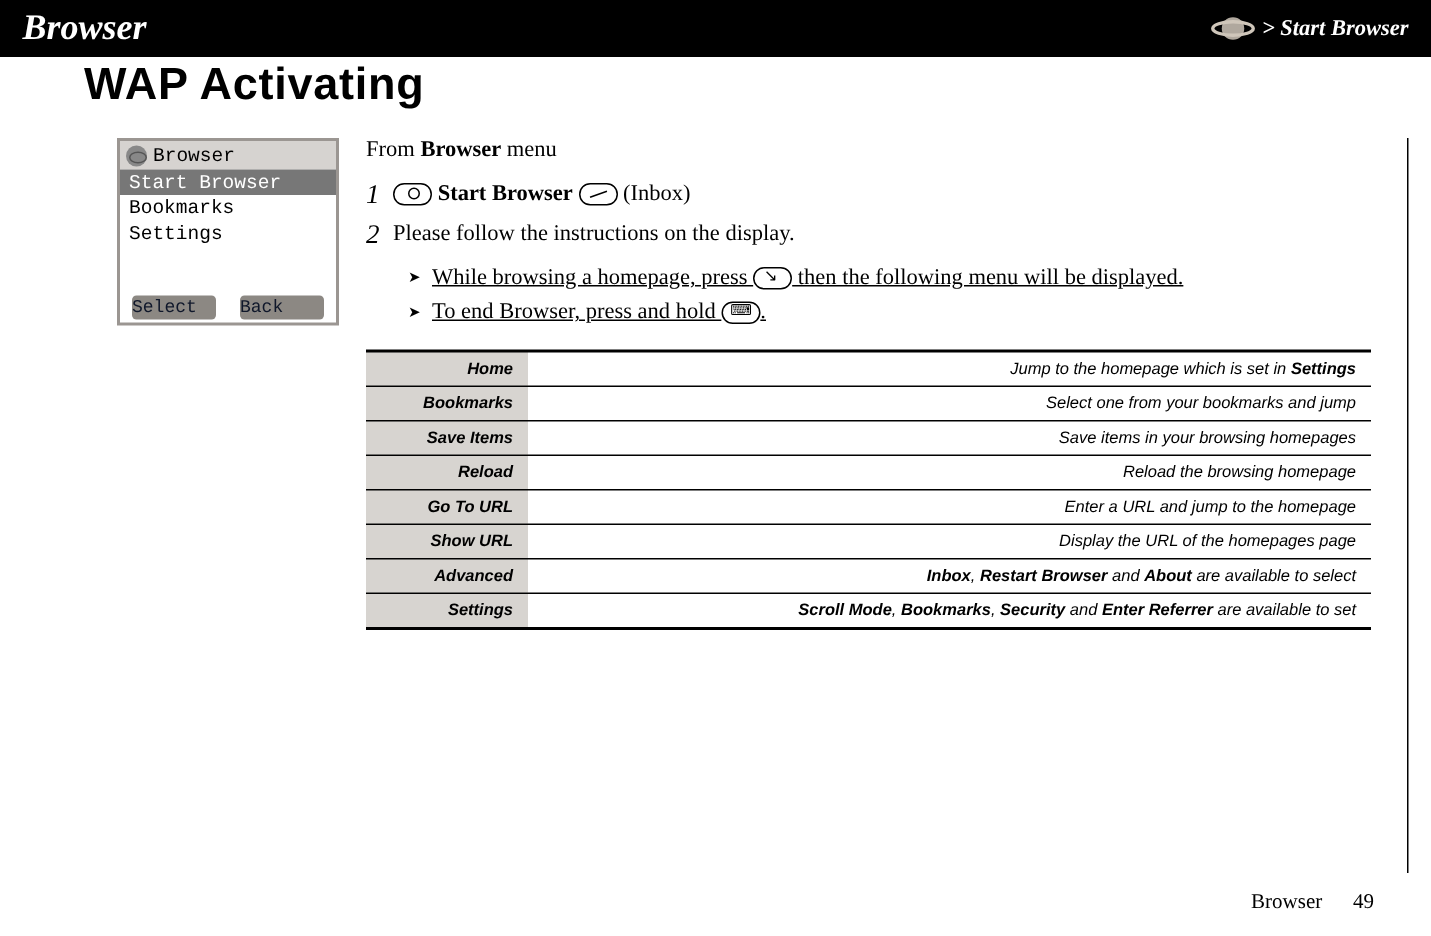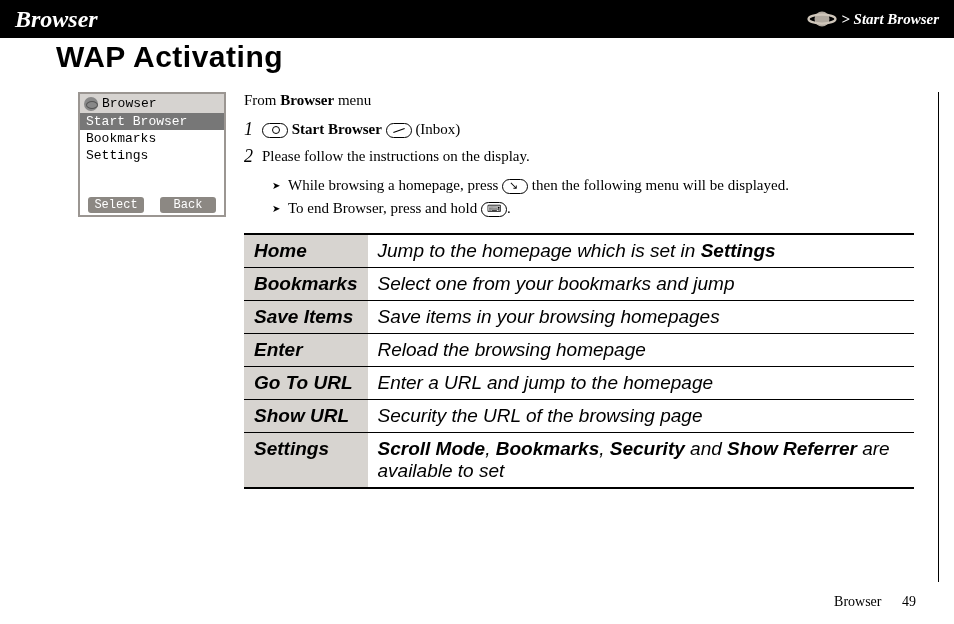--- a/index.html
+++ b/index.html
@@ -97,24 +97,23 @@
   .phone-softkeys {
     display: flex;
     justify-content: space-around;
     padding: 3px 0 2px;
     margin-top: 30px;
   }
   .softkey {
     width: 56px;
     height: 16px;
     background: #8c8883;
-    color: #ffffff;
+    color: #0f172a;
     font-family: 'Courier New', monospace;
     font-size: 12px;
-    text-align: center;
     border-radius: 3px;
     line-height: 16px;
   }
   .instructions {
     flex: 1;
     font-size: 15px;
     padding-right: 24px;
     border-right: 1px solid #000;
     min-height: 490px;
   }
@@ -165,41 +164,43 @@
     font-size: 11px;
   }
   .key-icon.end::after {
     content: "⌨";
     position: absolute;
     left: 5px; top: -1px;
     font-size: 10px;
   }
   .sub-bullets {
     margin: 8px 0 14px 28px;
+    text-decoration: underline;
   }
   .sub-bullets li {
     list-style: none;
     position: relative;
     padding-left: 16px;
     margin-bottom: 3px;
     line-height: 1.35;
   }
   .sub-bullets li::before {
     content: "➤";
     position: absolute;
     left: 0;
     font-size: 10px;
     top: 4px;
   }
   .options-table {
     width: 100%;
     border-collapse: collapse;
-    font-size: 19px;
+    font-size: 11px;
     font-family: Arial, Helvetica, sans-serif;
     margin-top: 4px;
+    text-align: right;
   }
   .options-table td {
     padding: 5px 10px;
     vertical-align: top;
   }
   .options-table tr { border-top: 1px solid #000; }
   .options-table tr:first-child { border-top: 2px solid #000; }
   .options-table tr:last-child { border-bottom: 2px solid #000; }
   .opt-label {
     background: #d7d4d0;
@@ -288,34 +289,38 @@
       </tr>
       <tr>
         <td class="opt-label">Bookmarks</td>
         <td class="opt-desc">Select one from your bookmarks and jump</td>
       </tr>
       <tr>
         <td class="opt-label">Save Items</td>
         <td class="opt-desc">Save items in your browsing homepages</td>
       </tr>
       <tr>
-        <td class="opt-label">Enter</td>
+        <td class="opt-label">Reload</td>
         <td class="opt-desc">Reload the browsing homepage</td>
       </tr>
       <tr>
         <td class="opt-label">Go To URL</td>
         <td class="opt-desc">Enter a URL and jump to the homepage</td>
       </tr>
       <tr>
         <td class="opt-label">Show URL</td>
-        <td class="opt-desc">Security the URL of the browsing page</td>
+        <td class="opt-desc">Display the URL of the homepages page</td>
+      </tr>
+      <tr>
+        <td class="opt-label">Advanced</td>
+        <td class="opt-desc"><b>Inbox</b>, <b>Restart Browser</b> and <b>About</b><span> are available to select</span></td>
       </tr>
       <tr>
         <td class="opt-label">Settings</td>
-        <td class="opt-desc"><b>Scroll Mode</b>, <b>Bookmarks</b>, <b>Security</b> and <b>Show Referrer</b><span> are available to set</span></td>
+        <td class="opt-desc"><b>Scroll Mode</b>, <b>Bookmarks</b>, <b>Security</b> and <b>Enter Referrer</b><span> are available to set</span></td>
       </tr>
     </tbody>
       </table>
   </div>
 </div>
 
 <div class="footer">
   <span>Browser</span>
   <span class="pn">49</span>
 </div>

